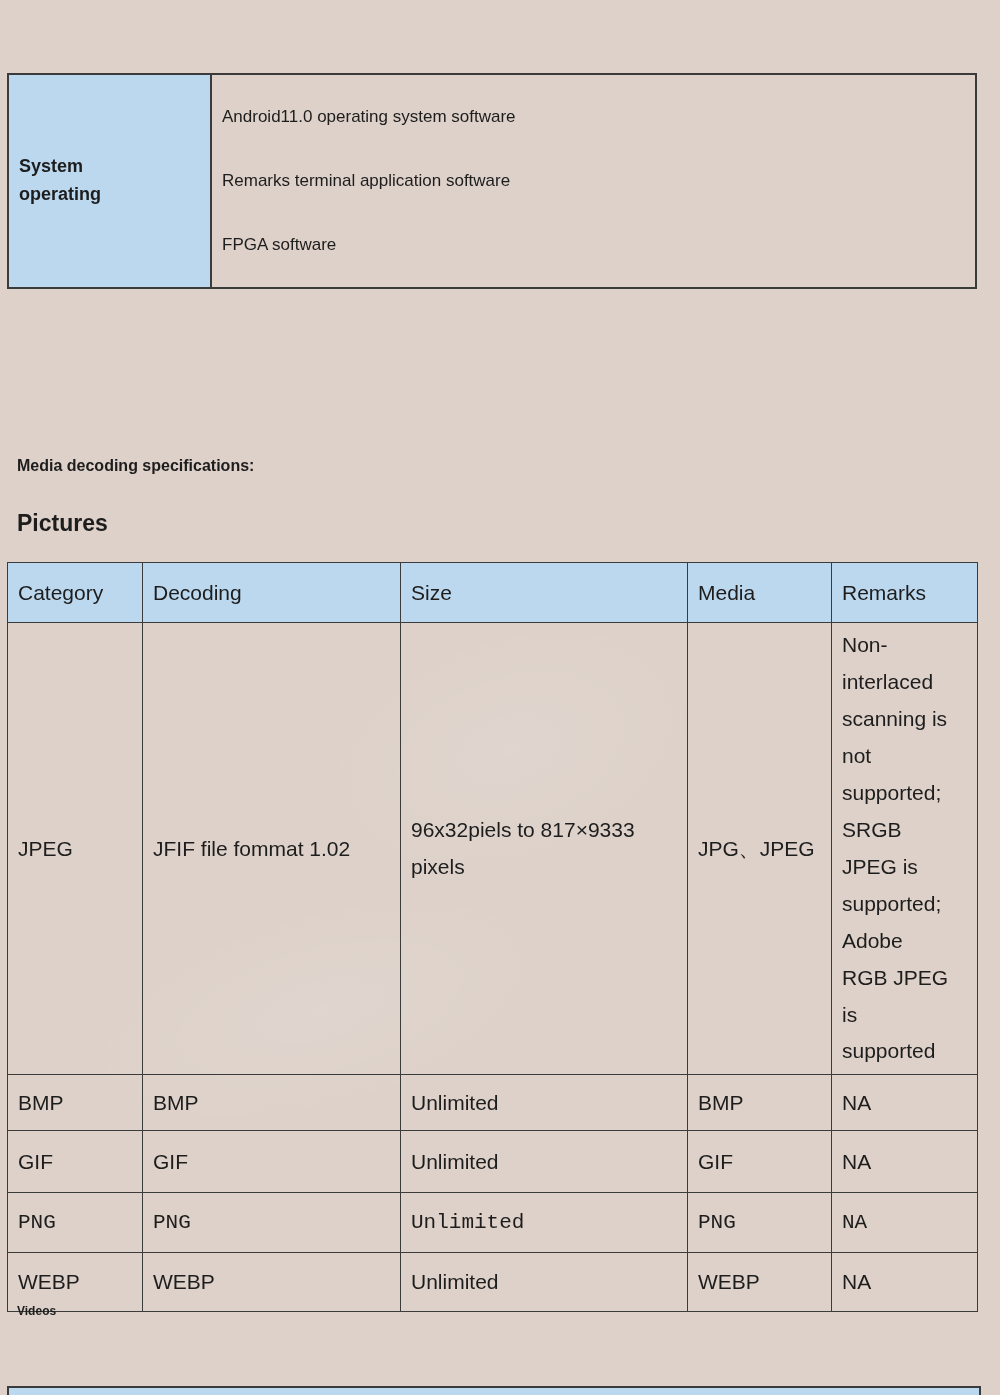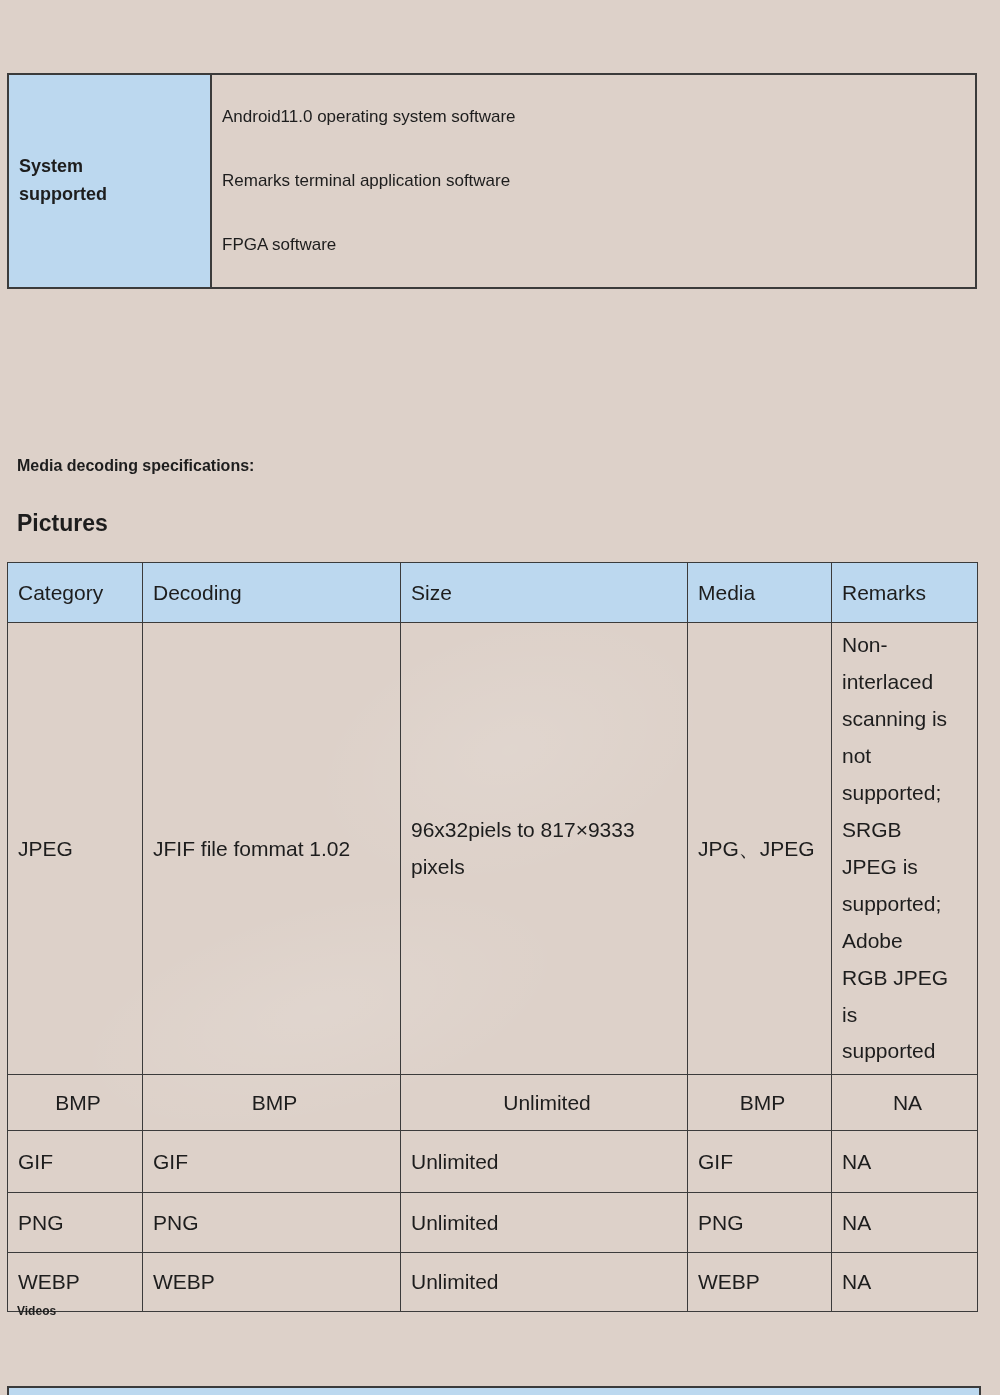--- a/index.html
+++ b/index.html
@@ -60,23 +60,23 @@
     width: 970px; border-collapse: collapse; table-layout: fixed;
   }
   .pic-table th, .pic-table td {
     border: 1.5px solid #3b3b3b;
     font-size: 21px; font-weight: normal;
     text-align: left; vertical-align: middle;
     padding: 0 4px 0 10px;
   }
   .pic-table thead th { background: #bcd8ef; height: 59px; }
   .row-jpeg td { height: 245px; }
-  .row-bmp  td { height: 55px; text-align: center; }
+  .row-bmp  td { height: 55px; }
   .row-gif  td { height: 61px; }
-  .row-png  td { height: 59px; }
+  .row-png  td { height: 59px; font-family: Liberation Mono, monospace; }
   .row-webp td { height: 58px; }
   .col-category { width: 135px; }
   .col-decoding { width: 258px; }
   .col-size     { width: 287px; }
   .col-format   { width: 144px; }
   .col-remarks  { width: 146px; }
   .size-inner { max-width: 245px; line-height: 1.75; }
   .remarks-inner {
     width: 110px; overflow-wrap: break-word; word-wrap: break-word;
     line-height: 1.76; padding: 4px 0;
@@ -94,21 +94,21 @@
 
 <div class="page">
 
   <div class="watermark wm1"></div>
   <div class="watermark wm2"></div>
 
   <table class="sys-table">
     <tbody>
       <tr>
         <td class="sys-label-cell">
-          <div class="lbl">System supported</div>
+          <div class="lbl">System operating</div>
         </td>
         <td class="sys-body-cell">
           <p>Android11.0 operating system software</p>
           <p>Remarks terminal application software</p>
           <p>FPGA software</p>
         </td>
       </tr>
     </tbody>
   </table>
 

